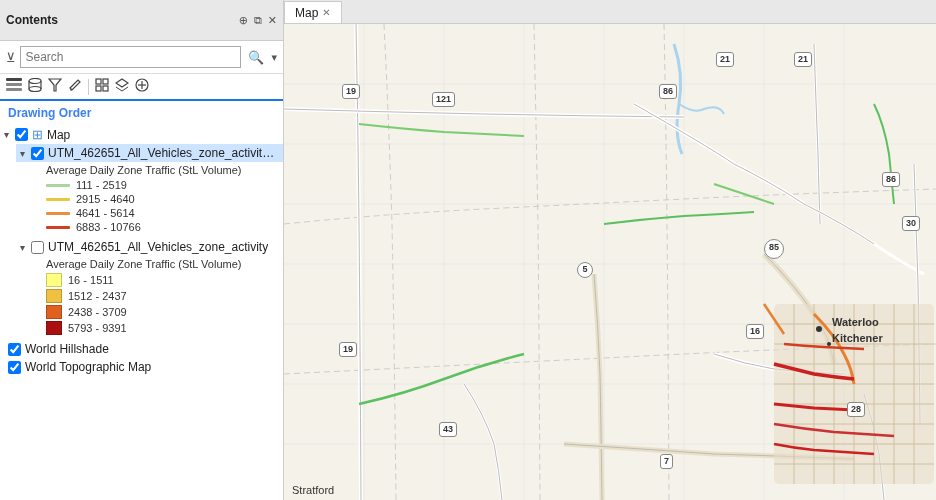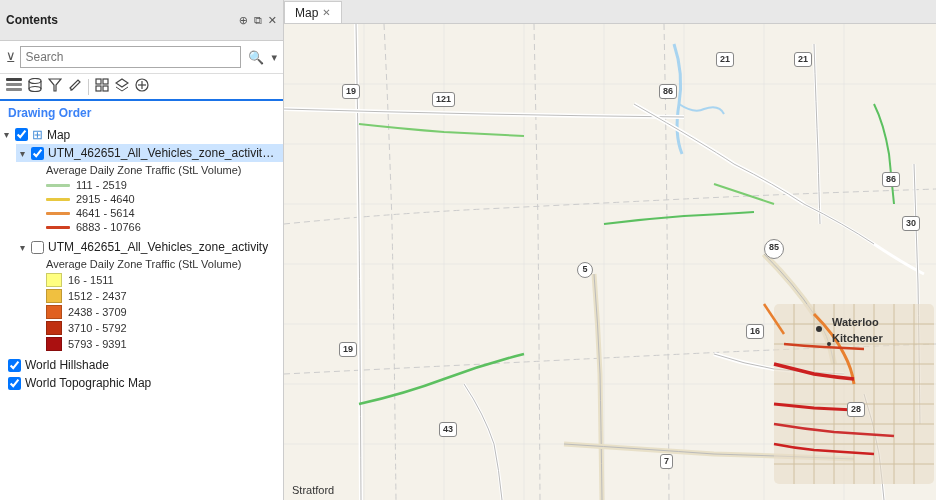--- a/index.html
+++ b/index.html
@@ -370,24 +370,20 @@
           <div class="legend-swatch" style="background:#ffff80;"></div>
           <span class="legend-label">16 - 1511</span>
         </div>
         <div class="legend-item">
           <div class="legend-swatch" style="background:#f0c040;"></div>
           <span class="legend-label">1512 - 2437</span>
         </div>
         <div class="legend-item">
           <div class="legend-swatch" style="background:#e06020;"></div>
           <span class="legend-label">2438 - 3709</span>
-        </div>
-        <div class="legend-item">
-          <div class="legend-swatch" style="background:#c03010;"></div>
-          <span class="legend-label">3710 - 5792</span>
         </div>
         <div class="legend-item">
           <div class="legend-swatch" style="background:#aa1010;"></div>
           <span class="legend-label">5793 - 9391</span>
         </div>
       </div>
     </div>
 
     <div class="layer-row" style="padding-left:8px;">
       <input type="checkbox" class="layer-checkbox" checked="" style="">

